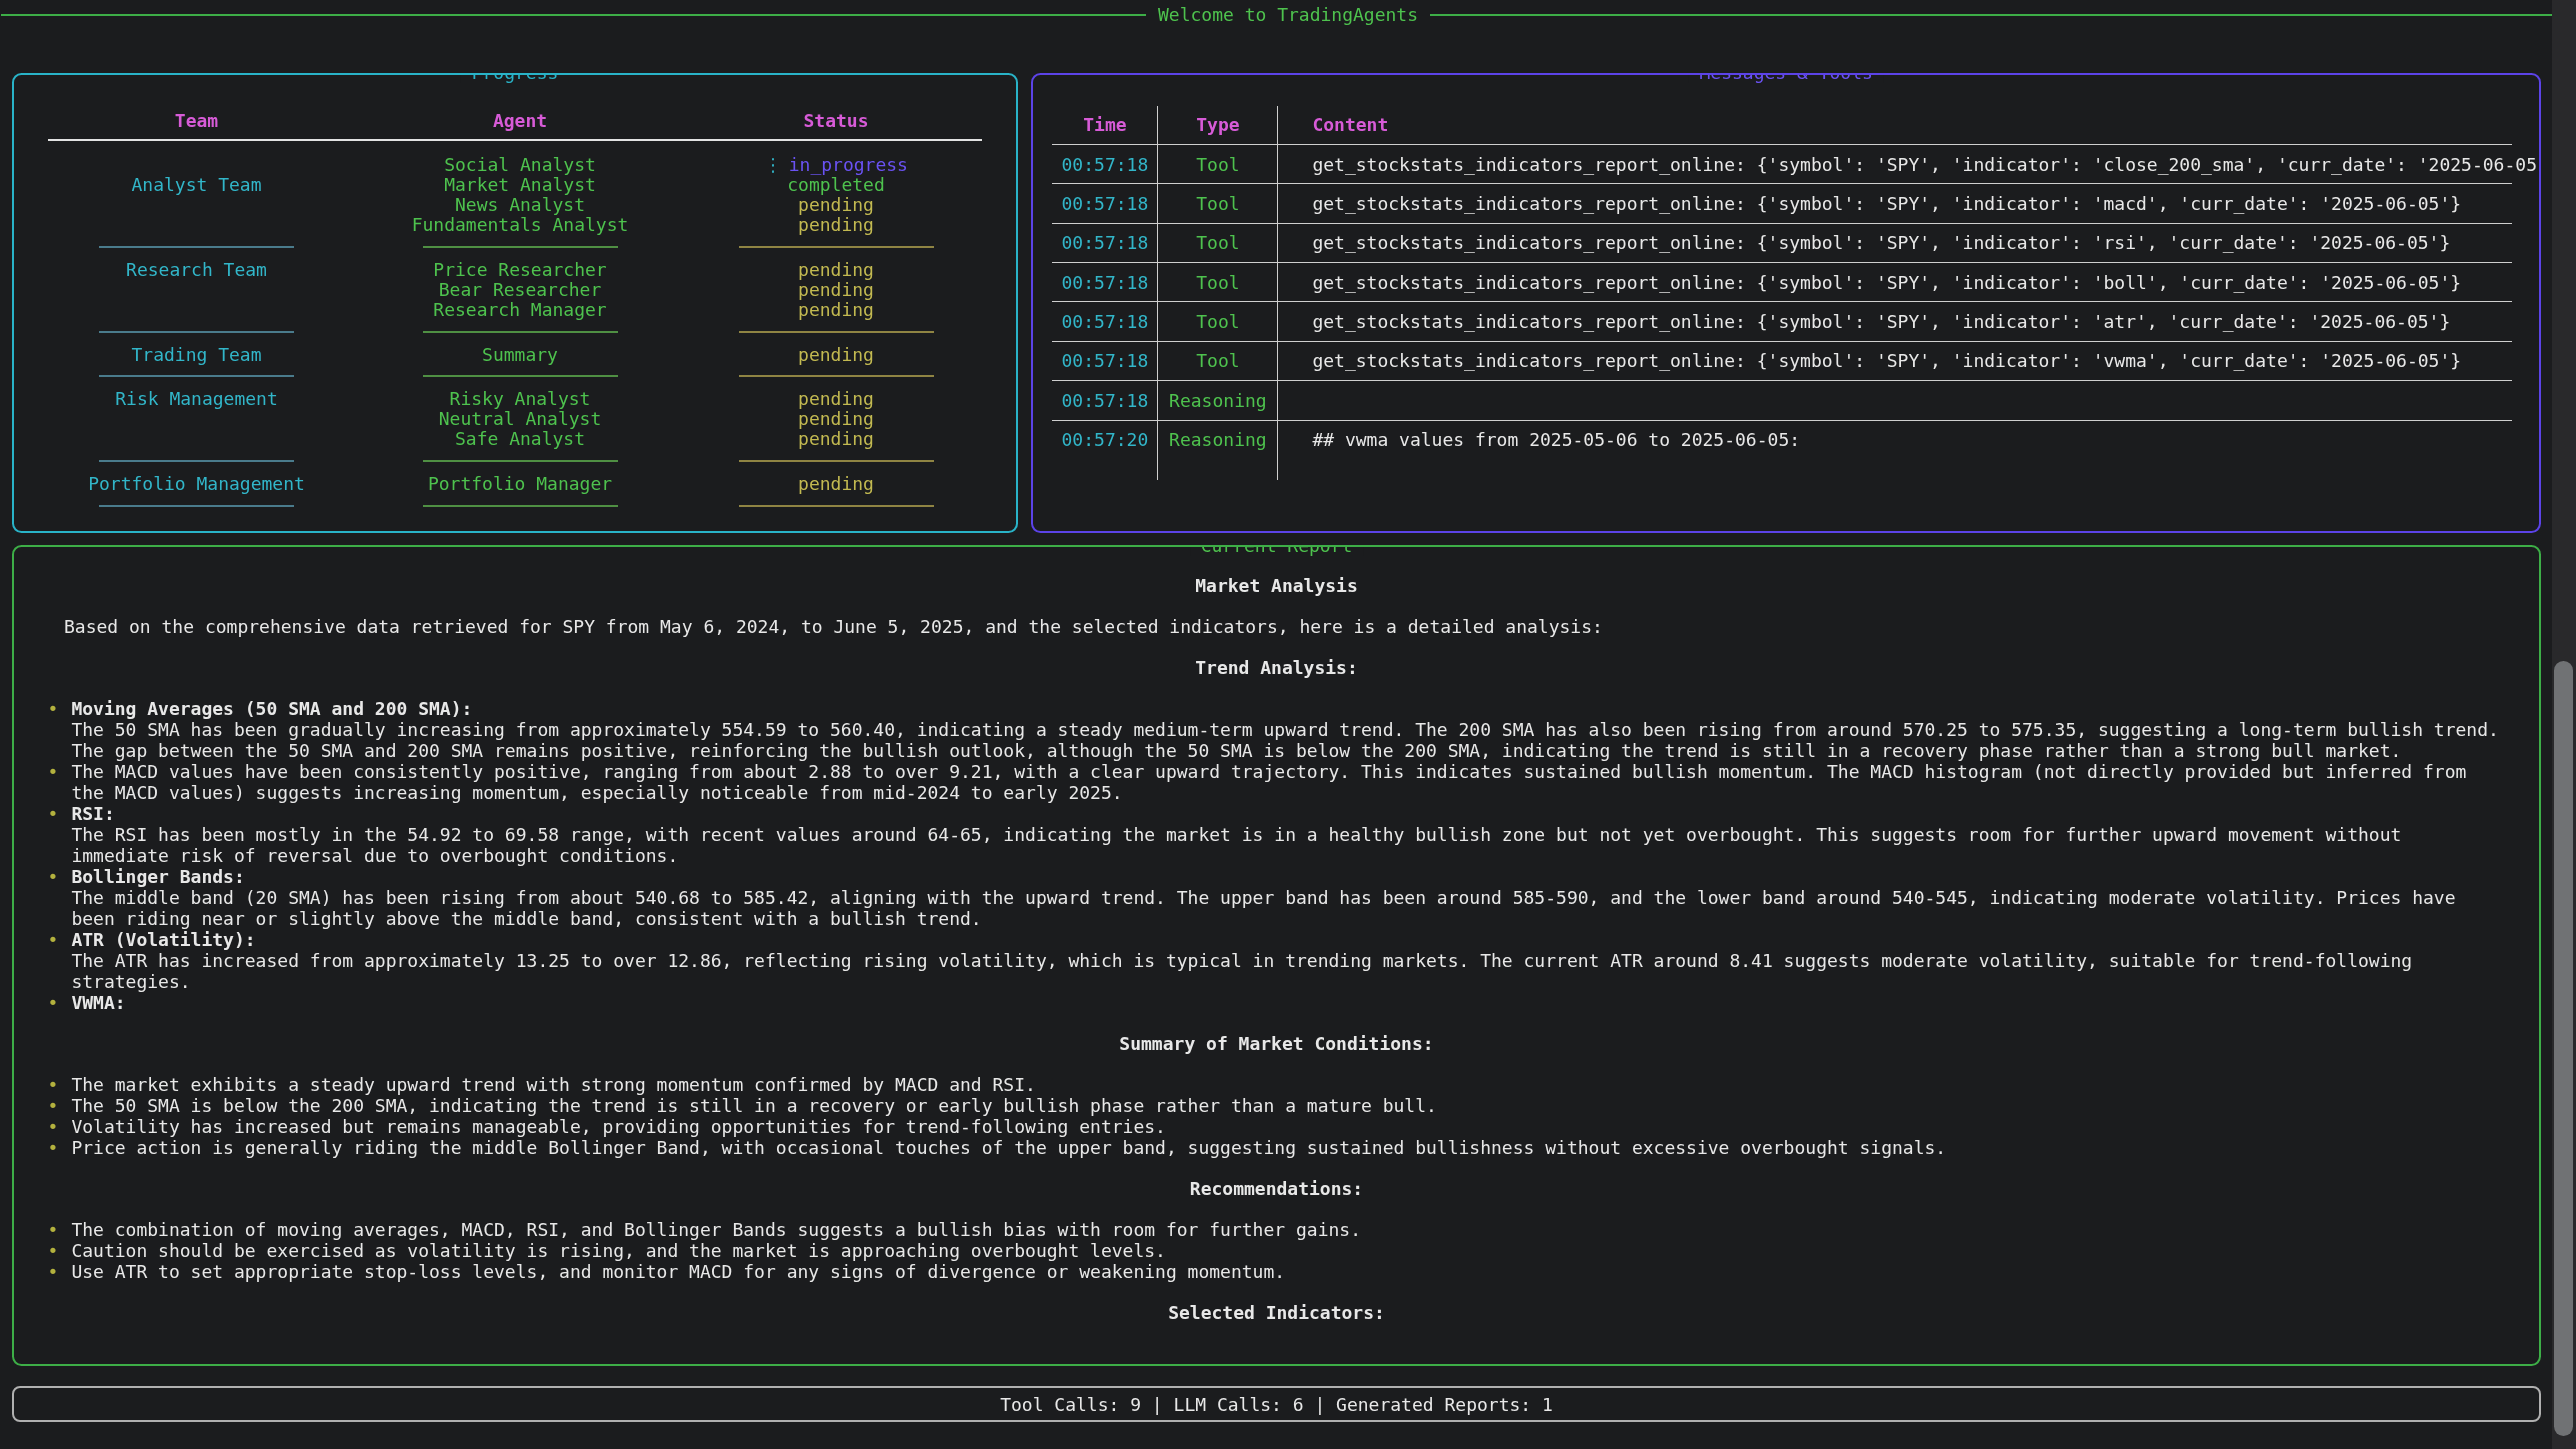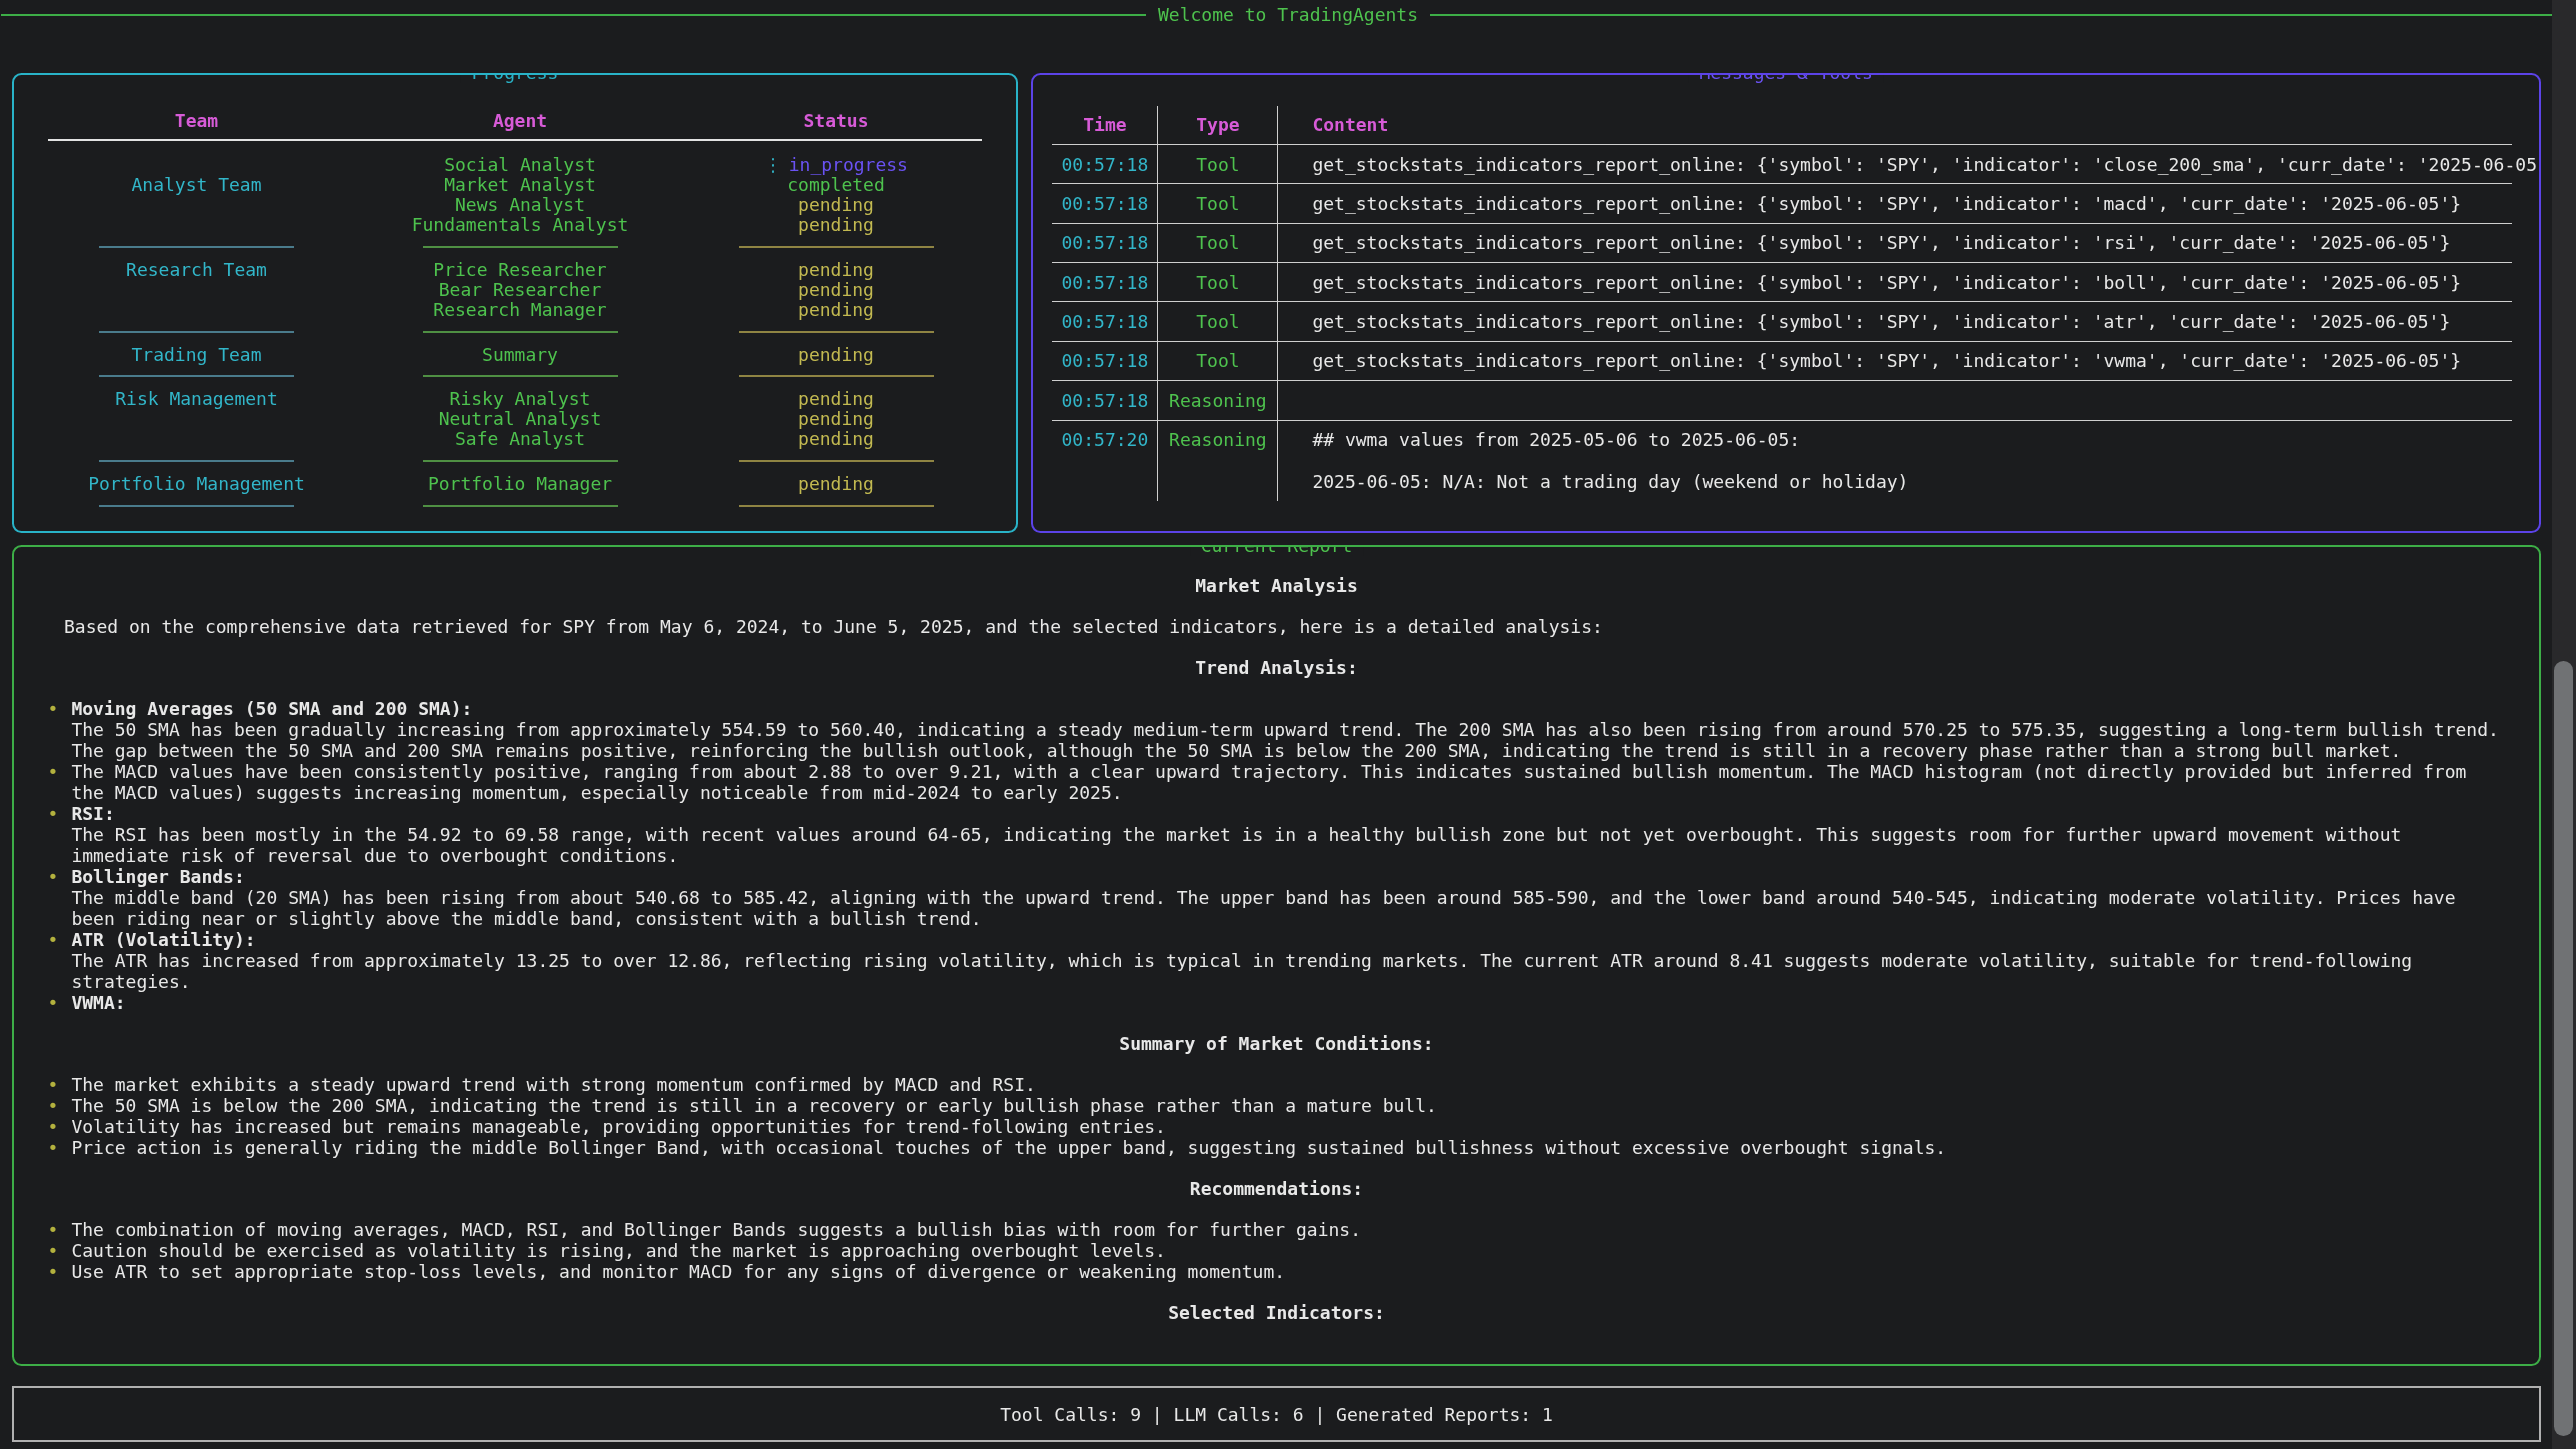--- a/index.html
+++ b/index.html
@@ -68,22 +68,22 @@
   .report{padding:0 24px;}
   .report-title-line{text-align:center;font-weight:700;margin:28px 0 20px 0;line-height:21px;}
   .report-intro{margin-left:26px;line-height:21px;}
   .rheading{text-align:center;font-weight:700;margin:20px 0;line-height:21px;}
   .bullet{display:flex;margin-left:9.4px;line-height:21px;}
   .dot{flex:0 0 24px;color:var(--bullet,#b3b13e);}
   .bullet-content{flex:1;padding-right:13.4px;}
   .term{font-weight:700;}
 
   
-  .stats-bar{margin:20px 35px 0 12px;height:56px;border:2px solid var(--stats-border,#b0b0b0);
-    border-radius:0;display:flex;align-items:center;justify-content:center;box-sizing:border-box;}
+  .stats-bar{margin:20px 35px 0 12px;height:36px;border:2px solid var(--stats-border,#b0b0b0);
+    border-radius:8px;display:flex;align-items:center;justify-content:center;box-sizing:border-box;}
 
   
   .scroll-track{position:absolute;top:0;right:0;width:24px;height:1449px;background:var(--scroll-track,#29292b);}
   .scroll-thumb{position:absolute;top:661px;right:2.7px;width:19px;height:775px;
     background:var(--scroll-thumb,#707274);border-radius:9.4px;}
 </style>
 </head>
 <body>
 
 <div class="screen">
@@ -307,21 +307,20 @@
               <div class="mcontent">
                 <div class="mline">&nbsp;</div>
               </div>
             </div>
             <div class="mrow">
               <div class="mtime">00:57:20</div>
               <div class="mtype">Reasoning</div>
               <div class="mcontent">
                 <div class="mline">## vwma values from 2025-05-06 to 2025-06-05:</div>
                 <div class="mline">&nbsp;</div>
-                <div class="mline">2025-06-05: N/A: Not a trading day (weekend or holiday)</div>
               </div>
             </div>
           </div>
       </div>
     </section>
 
   </div>
 
   <section class="panel report-panel">
     <span class="panel-title report-title-tab">Current Report</span>

